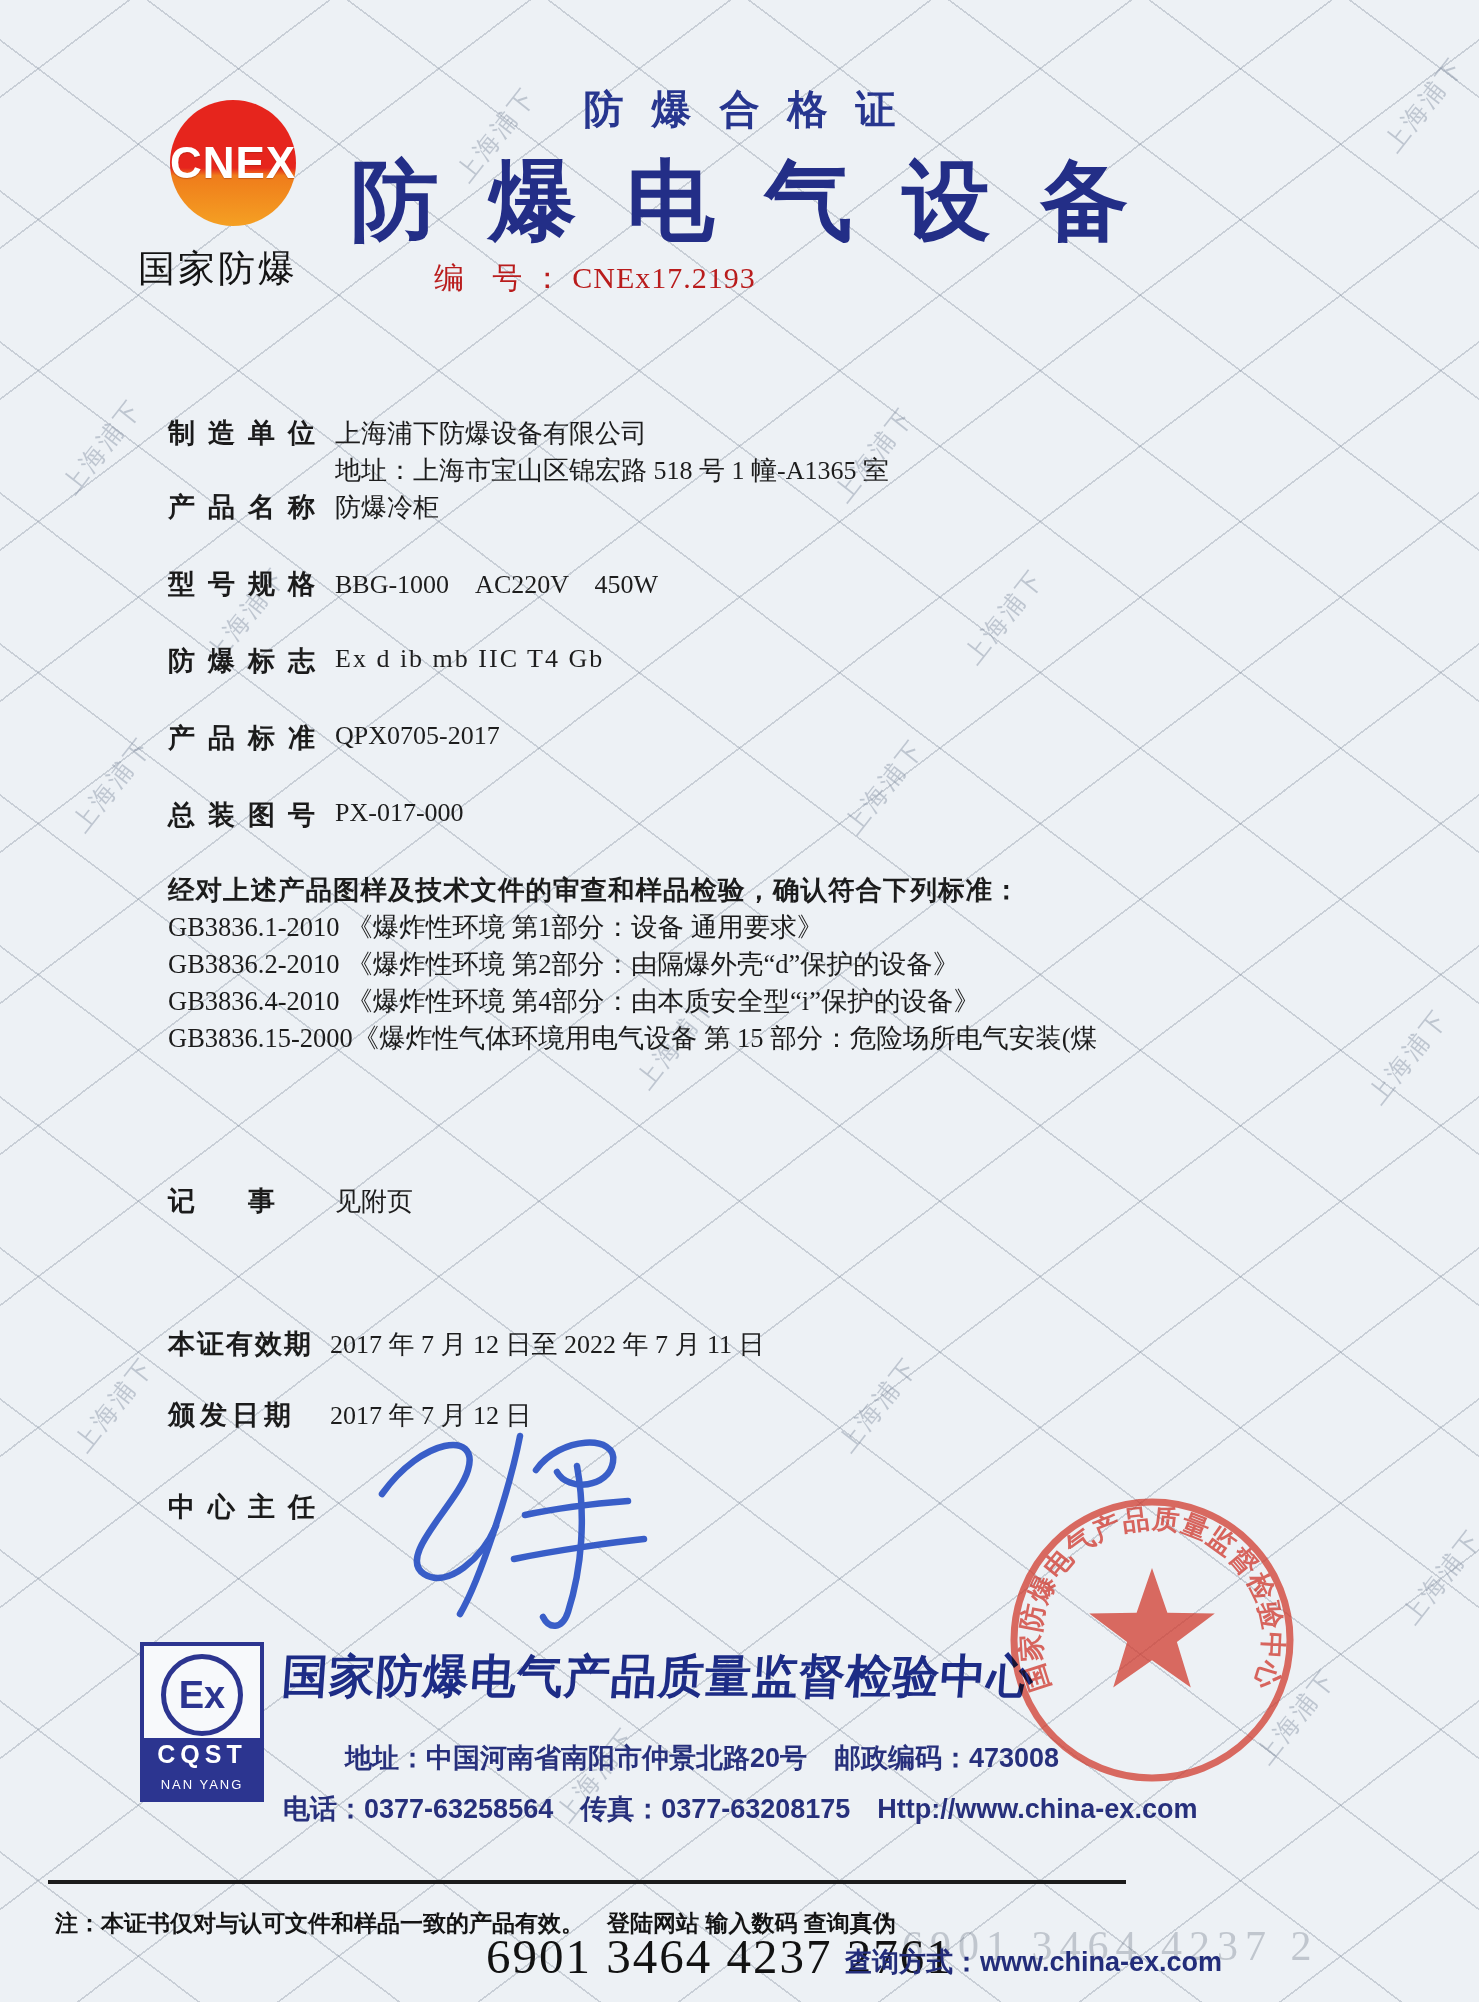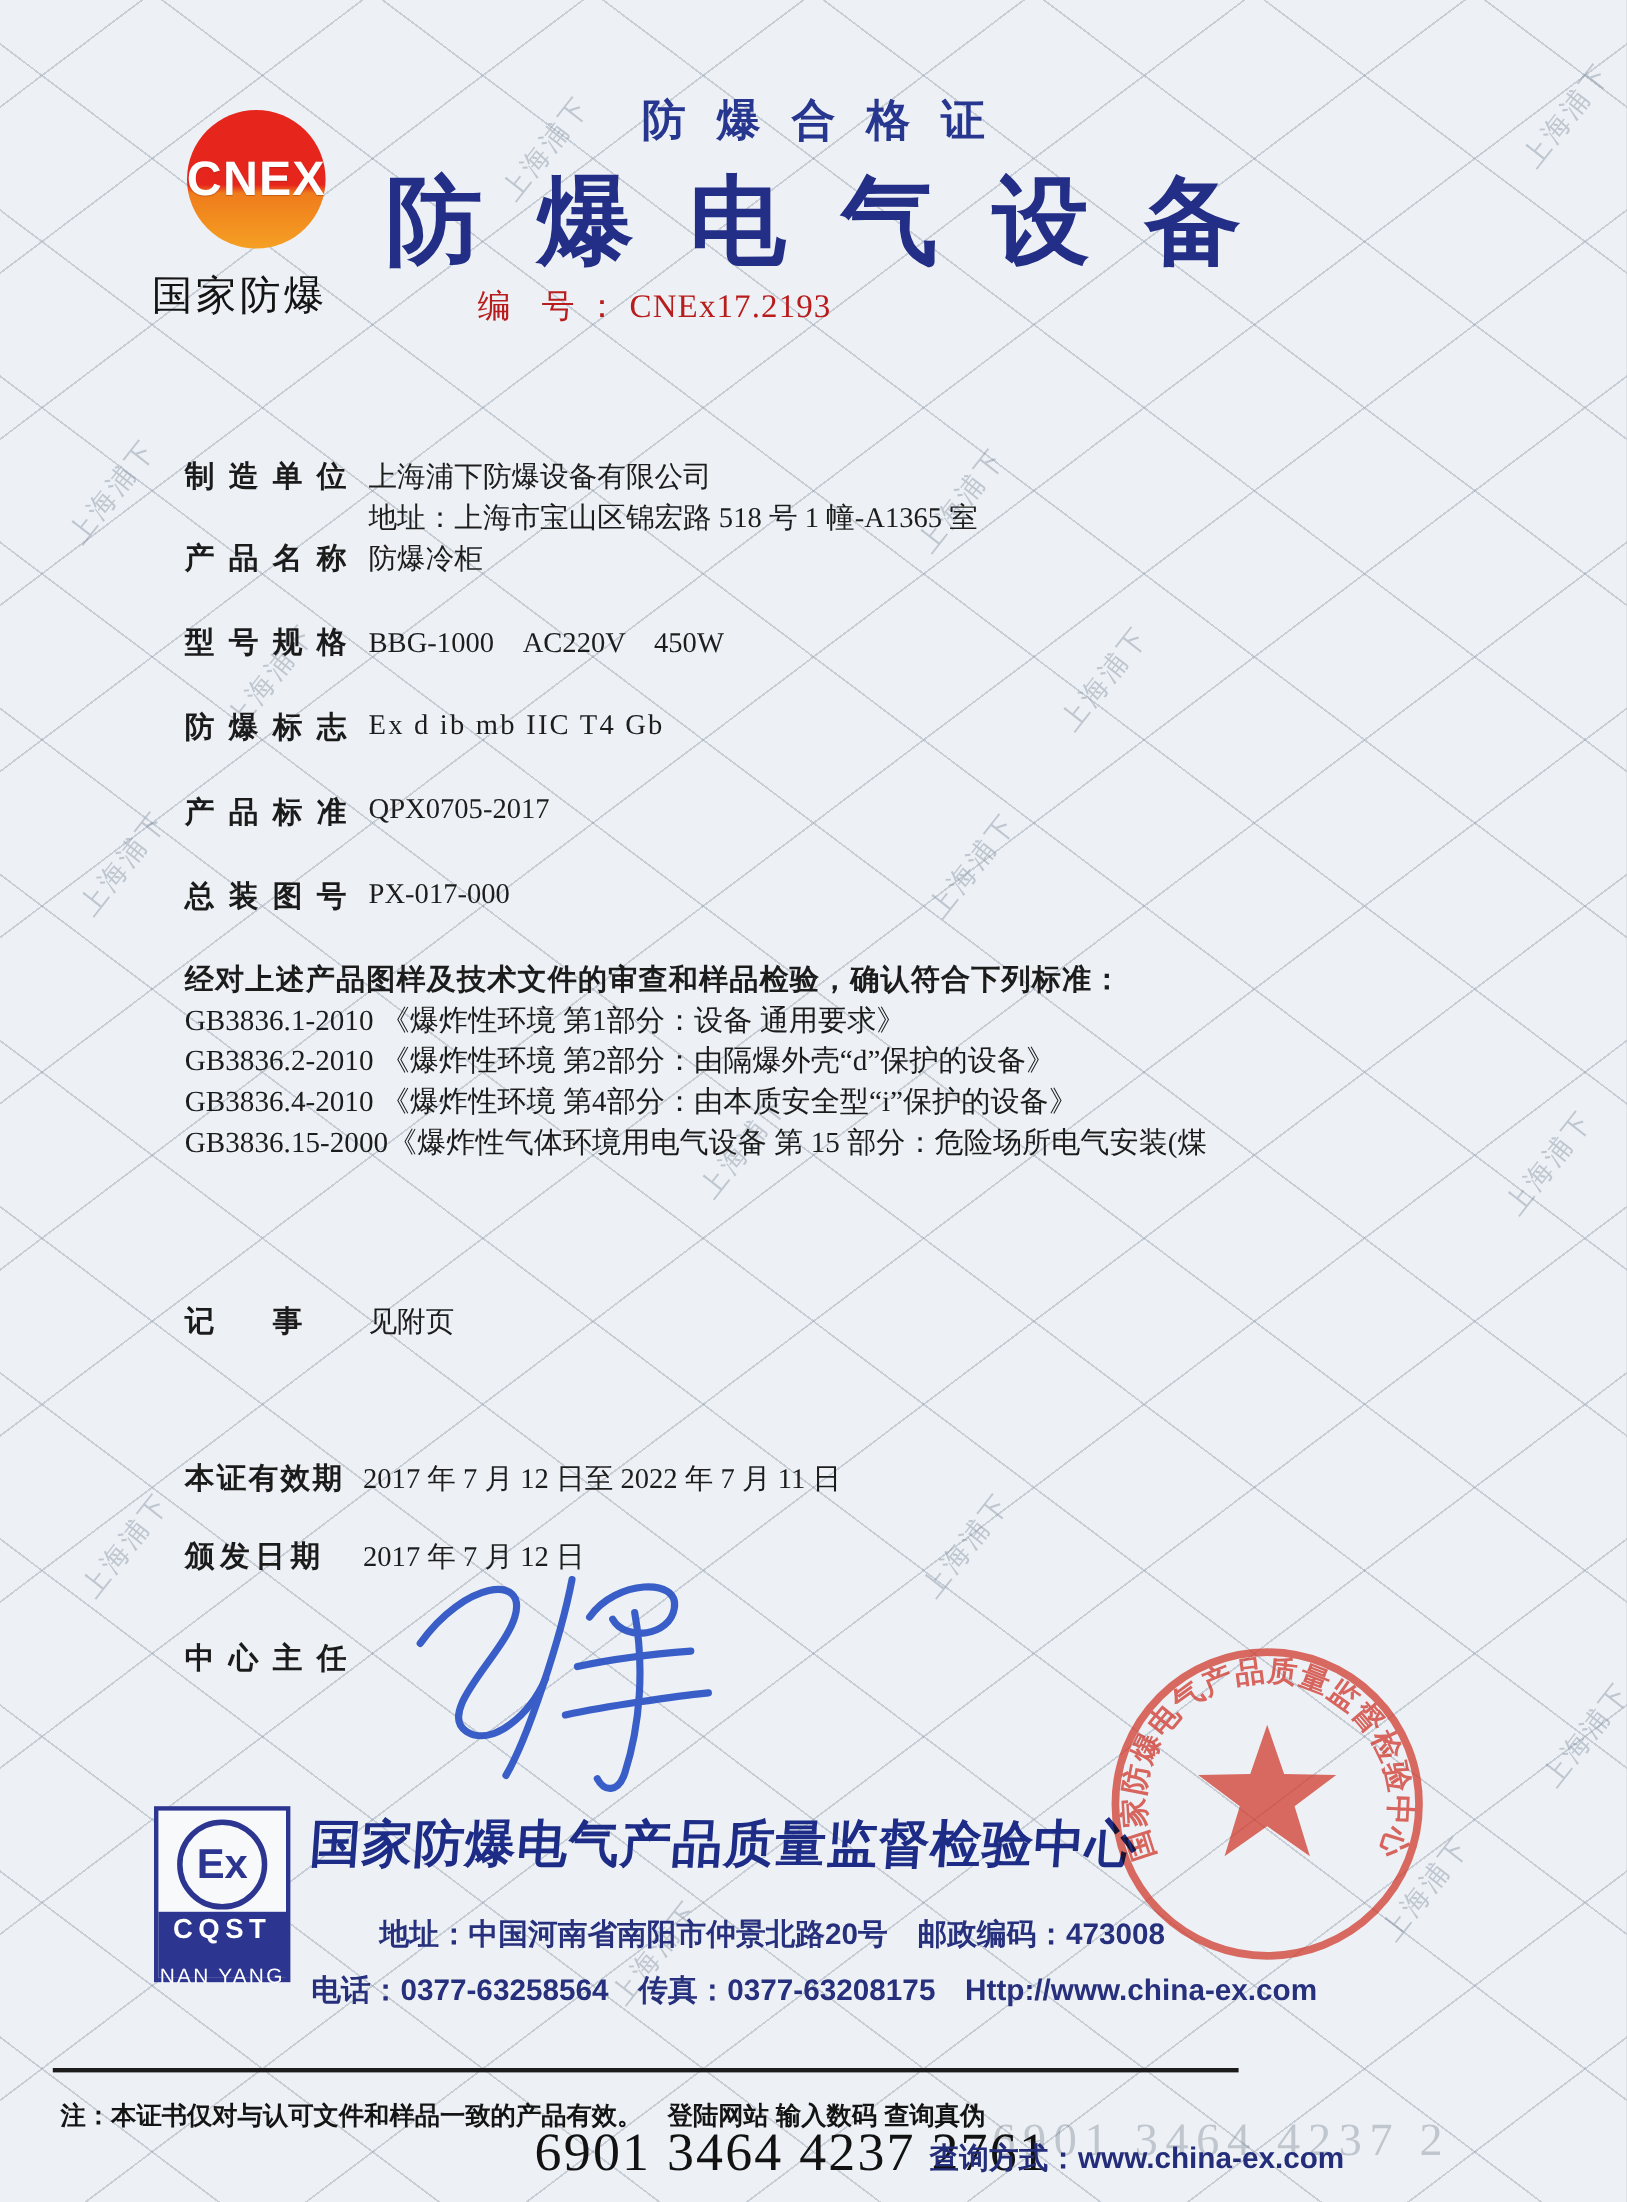--- a/index.html
+++ b/index.html
@@ -77,21 +77,21 @@
     width:82px;height:82px;border-radius:50%;border:5px solid #2c3590;box-sizing:border-box;
     margin:8px auto 0;display:flex;align-items:center;justify-content:center;
     background:#f7f9fb;position:relative;z-index:2;
   }
   .ex-word{font-size:38px;font-weight:bold;color:#2c3590;}
   .ex-bottom{
     position:absolute;left:0;right:0;bottom:0;height:58px;background:#2c3590;
     text-align:center;color:#fff;padding-top:2px;
   }
   .ex-cqst{font-size:25px;letter-spacing:5px;font-weight:bold;}
-  .ex-city{font-size:19px;letter-spacing:2px;margin-top:18px;}
+  .ex-city{font-size:13px;letter-spacing:2px;margin-top:8px;}
   .org-name{
     position:absolute;left:282px;top:1646px;font-size:46px;font-weight:bold;color:#1d2c86;
     font-family:"Liberation Serif","DejaVu Serif",serif;letter-spacing:1px;white-space:nowrap;
     transform:skewX(-4deg);
   }
   .org-line1{position:absolute;left:345px;top:1740px;font-size:27px;font-weight:bold;color:#27307c;white-space:nowrap;}
   .org-line2{position:absolute;left:283px;top:1791px;font-size:27px;font-weight:bold;color:#27307c;white-space:nowrap;}
 
   
   .seal{position:absolute;left:980px;top:1468px;z-index:4;mix-blend-mode:multiply;opacity:.88;}

